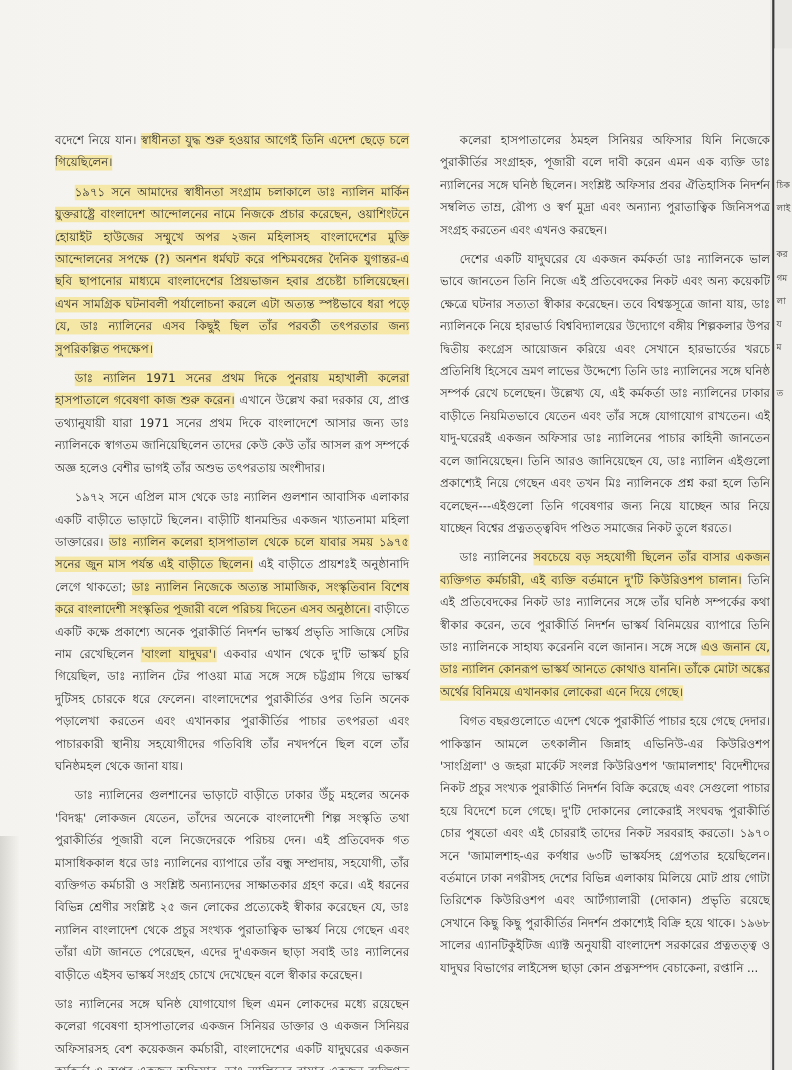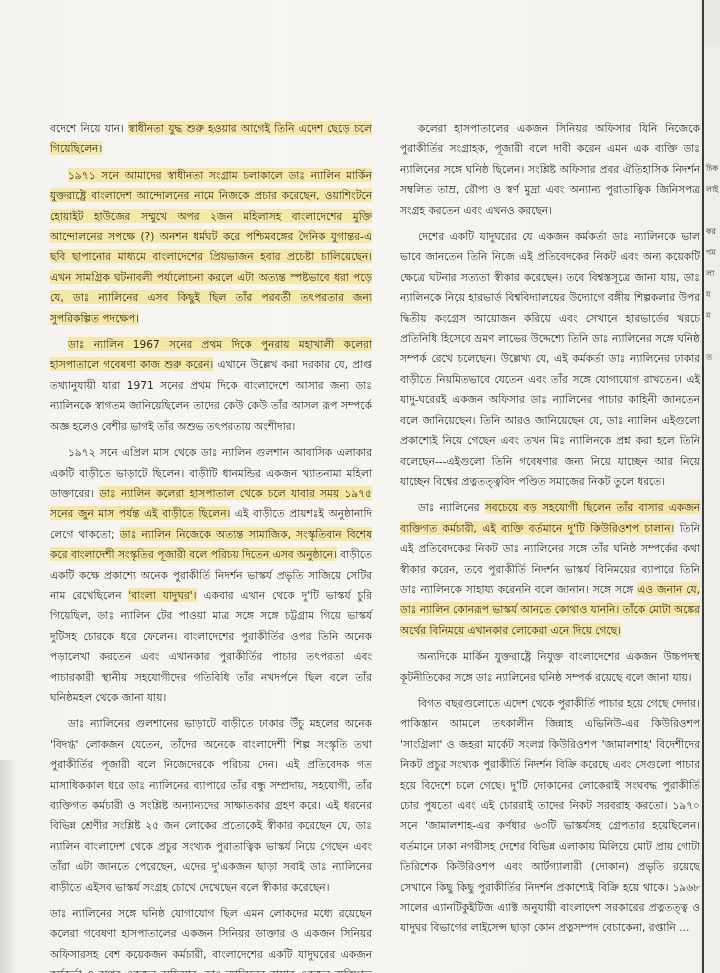--- a/index.html
+++ b/index.html
@@ -45,30 +45,29 @@
   }
 </style>
 </head>
 <body>
 
 <div class="page">
   <div class="page-shadow-left"></div>
   <div class="col col-left" id="col-left">
       <p class="para noindent"><span>বদেশে নিয়ে যান। </span><span class="hl">স্বাধীনতা যুদ্ধ শুরু হওয়ার আগেই তিনি এদেশ ছেড়ে চলে গিয়েছিলেন।</span></p>
       <p class="para"><span class="hl">১৯৭১ সনে আমাদের স্বাধীনতা সংগ্রাম চলাকালে ডাঃ ন্যালিন মার্কিন যুক্তরাষ্ট্রে বাংলাদেশ আন্দোলনের নামে নিজকে প্রচার করেছেন, ওয়াশিংটনে হোয়াইট হাউজের সম্মুখে অপর ২জন মহিলাসহ বাংলাদেশের মুক্তি আন্দোলনের সপক্ষে (?) </span><span class="hl">অনশন ধর্মঘট করে পশ্চিমবঙ্গের দৈনিক যুগান্তর-এ ছবি ছাপানোর মাধ্যমে বাংলাদেশের প্রিয়ভাজন হবার প্রচেষ্টা চালিয়েছেন। এখন সামগ্রিক ঘটনাবলী পর্যালোচনা করলে এটা অত্যন্ত স্পষ্টভাবে ধরা পড়ে যে, ডাঃ ন্যালিনের এসব কিছুই ছিল তাঁর পরবর্তী তৎপরতার জন্য সুপরিকল্পিত পদক্ষেপ।</span></p>
-      <p class="para"><span class="hl">ডাঃ ন্যালিন 1967 সনের প্রথম দিকে পুনরায় মহাখালী কলেরা হাসপাতালে গবেষণা কাজ শুরু করেন।</span><span> এখানে উল্লেখ করা দরকার যে, প্রাপ্ত তথ্যানুযায়ী যারা 1971 সনের প্রথম দিকে বাংলাদেশে আসার জন্য ডাঃ ন্যালিনকে স্বাগতম জানিয়েছিলেন তাদের কেউ কেউ তাঁর আসল রূপ সম্পর্কে অজ্ঞ হলেও বেশীর ভাগই তাঁর অশুভ তৎপরতায় অংশীদার।</span></p>
+      <p class="para"><span class="hl">ডাঃ ন্যালিন 1971 সনের প্রথম দিকে পুনরায় মহাখালী কলেরা হাসপাতালে গবেষণা কাজ শুরু করেন।</span><span> এখানে উল্লেখ করা দরকার যে, প্রাপ্ত তথ্যানুযায়ী যারা 1971 সনের প্রথম দিকে বাংলাদেশে আসার জন্য ডাঃ ন্যালিনকে স্বাগতম জানিয়েছিলেন তাদের কেউ কেউ তাঁর আসল রূপ সম্পর্কে অজ্ঞ হলেও বেশীর ভাগই তাঁর অশুভ তৎপরতায় অংশীদার।</span></p>
       <p class="para"><span>১৯৭২ সনে এপ্রিল মাস থেকে ডাঃ ন্যালিন গুলশান আবাসিক এলাকার একটি বাড়ীতে ভাড়াটে ছিলেন। বাড়ীটি ধানমন্ডির একজন খ্যাতনামা মহিলা ডাক্তারের। </span><span class="hl">ডাঃ ন্যালিন কলেরা হাসপাতাল থেকে চলে যাবার সময় ১৯৭৫ সনের জুন মাস পর্যন্ত এই বাড়ীতে ছিলেন।</span><span> এই বাড়ীতে প্রায়শঃই অনুষ্ঠানাদি লেগে থাকতো; </span><span class="hl">ডাঃ ন্যালিন নিজেকে অত্যন্ত সামাজিক, সংস্কৃতিবান বিশেষ করে বাংলাদেশী সংস্কৃতির পূজারী বলে পরিচয় দিতেন এসব অনুষ্ঠানে।</span><span> বাড়ীতে একটি কক্ষে প্রকাশ্যে অনেক পুরাকীর্তি নিদর্শন ভাস্কর্য প্রভৃতি সাজিয়ে সেটির নাম রেখেছিলেন </span><span class="hl">'বাংলা যাদুঘর'।</span><span> একবার এখান থেকে দু'টি ভাস্কর্য চুরি গিয়েছিল, ডাঃ ন্যালিন টের পাওয়া মাত্র সঙ্গে সঙ্গে চট্টগ্রাম গিয়ে ভাস্কর্য দুটিসহ চোরকে ধরে ফেলেন। বাংলাদেশের পুরাকীর্তির ওপর তিনি অনেক পড়ালেখা করতেন এবং এখানকার পুরাকীর্তির পাচার তৎপরতা এবং পাচারকারী স্থানীয় সহযোগীদের গতিবিধি তাঁর নখদর্পনে ছিল বলে তাঁর ঘনিষ্ঠমহল থেকে জানা যায়।</span></p>
       <p class="para"><span>ডাঃ ন্যালিনের গুলশানের ভাড়াটে বাড়ীতে ঢাকার উঁচু মহলের অনেক 'বিদগ্ধ' লোকজন যেতেন, তাঁদের অনেকে বাংলাদেশী শিল্প সংস্কৃতি তথা পুরাকীর্তির পূজারী বলে নিজেদেরকে পরিচয় দেন। এই প্রতিবেদক গত মাসাধিককাল ধরে ডাঃ ন্যালিনের ব্যাপারে তাঁর বন্ধু সম্প্রদায়, সহযোগী, তাঁর ব্যক্তিগত কর্মচারী ও সংশ্লিষ্ট অন্যান্যদের সাক্ষাতকার গ্রহণ করে। এই ধরনের বিভিন্ন শ্রেণীর সংশ্লিষ্ট ২৫ জন লোকের প্রত্যেকেই স্বীকার করেছেন যে, ডাঃ ন্যালিন বাংলাদেশ থেকে প্রচুর সংখ্যক পুরাতাত্বিক ভাস্কর্য নিয়ে গেছেন এবং তাঁরা এটা জানতে পেরেছেন, এদের দু'একজন ছাড়া সবাই ডাঃ ন্যালিনের বাড়ীতে এইসব ভাস্কর্য সংগ্রহ চোখে দেখেছেন বলে স্বীকার করেছেন।</span></p>
       <p class="para noindent"><span>ডাঃ ন্যালিনের সঙ্গে ঘনিষ্ঠ যোগাযোগ ছিল এমন লোকদের মধ্যে রয়েছেন কলেরা গবেষণা হাসপাতালের একজন সিনিয়র ডাক্তার ও একজন সিনিয়র অফিসারসহ বেশ কয়েকজন কর্মচারী, বাংলাদেশের একটি যাদুঘরের একজন কর্মকর্তা ও অপর একজন অফিসার, ডাঃ ন্যালিনের বাসার একজন ব্যক্তিগত কর্মচারী, বাবুর্চী, নৈশপ্রহরী,</span></p>
     </div>
   <div class="col col-right" id="col-right">
-      <p class="para"><span>কলেরা হাসপাতালের একজন সিনিয়র অফিসার যিনি নিজেকে পুরাকীর্তির সংগ্রাহক, পূজারী বলে দাবী করেন এমন এক ব্যক্তি ডাঃ ন্যালিনের সঙ্গে ঘনিষ্ঠ ছিলেন। সংশ্লিষ্ট অফিসার প্রবর ঐতিহাসিক নিদর্শন সম্বলিত তাম্র, রৌপ্য ও স্বর্ণ মুদ্রা এবং অন্যান্য পুরাতাত্বিক জিনিসপত্র সংগ্রহ করতেন এবং এখনও করছেন।</span></p>
+      <p class="para"><span>কলেরা হাসপাতালের ঠমহল সিনিয়র অফিসার যিনি নিজেকে পুরাকীর্তির সংগ্রাহক, পূজারী বলে দাবী করেন এমন এক ব্যক্তি ডাঃ ন্যালিনের সঙ্গে ঘনিষ্ঠ ছিলেন। সংশ্লিষ্ট অফিসার প্রবর ঐতিহাসিক নিদর্শন সম্বলিত তাম্র, রৌপ্য ও স্বর্ণ মুদ্রা এবং অন্যান্য পুরাতাত্বিক জিনিসপত্র সংগ্রহ করতেন এবং এখনও করছেন।</span></p>
       <p class="para"><span>দেশের একটি যাদুঘরের যে একজন কর্মকর্তা ডাঃ ন্যালিনকে ভাল ভাবে জানতেন তিনি নিজে এই প্রতিবেদকের নিকট এবং অন্য কয়েকটি ক্ষেত্রে ঘটনার সত্যতা স্বীকার করেছেন। তবে বিশ্বস্তসূত্রে জানা যায়, ডাঃ ন্যালিনকে নিয়ে হারভার্ড বিশ্ববিদ্যালয়ের উদ্যোগে বঙ্গীয় শিল্পকলার উপর দ্বিতীয় কংগ্রেস আয়োজন করিয়ে এবং সেখানে হারভার্ডের খরচে প্রতিনিধি হিসেবে ভ্রমণ লাভের উদ্দেশ্যে তিনি ডাঃ ন্যালিনের সঙ্গে ঘনিষ্ঠ সম্পর্ক রেখে চলেছেন। উল্লেখ্য যে, এই কর্মকর্তা ডাঃ ন্যালিনের ঢাকার বাড়ীতে নিয়মিতভাবে যেতেন এবং তাঁর সঙ্গে যোগাযোগ রাখতেন। এই যাদু-ঘরেরই একজন অফিসার ডাঃ ন্যালিনের পাচার কাহিনী জানতেন বলে জানিয়েছেন। তিনি আরও জানিয়েছেন যে, ডাঃ ন্যালিন এইগুলো প্রকাশ্যেই নিয়ে গেছেন এবং তখন মিঃ ন্যালিনকে প্রশ্ন করা হলে তিনি বলেছেন---এইগুলো তিনি গবেষণার জন্য নিয়ে যাচ্ছেন আর নিয়ে যাচ্ছেন বিশ্বের প্রত্নতত্ত্ববিদ পণ্ডিত সমাজের নিকট তুলে ধরতে।</span></p>
       <p class="para"><span>ডাঃ ন্যালিনের </span><span class="hl">সবচেয়ে বড় সহযোগী ছিলেন তাঁর বাসার একজন ব্যক্তিগত কর্মচারী, এই ব্যক্তি বর্তমানে দু'টি কিউরিওশপ চালান।</span><span> তিনি এই প্রতিবেদকের নিকট ডাঃ ন্যালিনের সঙ্গে তাঁর ঘনিষ্ঠ সম্পর্কের কথা স্বীকার করেন, তবে পুরাকীর্তি নিদর্শন ভাস্কর্য বিনিময়ের ব্যাপারে তিনি ডাঃ ন্যালিনকে সাহায্য করেননি বলে জানান। সঙ্গে সঙ্গে </span><span class="hl">এও জনান যে, ডাঃ ন্যালিন কোনরূপ ভাস্কর্য আনতে কোথাও যাননি। তাঁকে মোটা অঙ্কের অর্থের বিনিময়ে এখানকার লোকেরা এনে দিয়ে গেছে।</span></p>
-      <p class="para"><span>অন্যদিকে মার্কিন যুক্তরাষ্ট্রে নিযুক্ত বাংলাদেশের একজন উচ্চপদস্থ কূটনীতিকের সঙ্গে ডাঃ ন্যালিনের ঘনিষ্ঠ সম্পর্ক রয়েছে বলে জানা যায়।</span></p>
       <p class="para"><span>বিগত বছরগুলোতে এদেশ থেকে পুরাকীর্তি পাচার হয়ে গেছে দেদার। পাকিস্তান আমলে তৎকালীন জিন্নাহ এভিনিউ-এর কিউরিওশপ 'সাংগ্রিলা' ও জহরা মার্কেট সংলগ্ন কিউরিওশপ 'জামালশাহ' বিদেশীদের নিকট প্রচুর সংখ্যক পুরাকীর্তি নিদর্শন বিক্রি করেছে এবং সেগুলো পাচার হয়ে বিদেশে চলে গেছে। দু'টি দোকানের লোকেরাই সংঘবদ্ধ পুরাকীর্তি চোর পুষতো এবং এই চোররাই তাদের নিকট সরবরাহ করতো। ১৯৭০ সনে 'জামালশাহ-এর কর্ণধার ৬৩টি ভাস্কর্যসহ গ্রেপতার হয়েছিলেন। বর্তমানে ঢাকা নগরীসহ দেশের বিভিন্ন এলাকায় মিলিয়ে মোট প্রায় গোটা তিরিশেক কিউরিওশপ এবং আর্টগ্যালারী (দোকান) প্রভৃতি রয়েছে সেখানে কিছু কিছু পুরাকীর্তির নিদর্শন প্রকাশ্যেই বিক্রি হয়ে থাকে। ১৯৬৮ সালের এ্যানটিকুইটিজ এ্যাক্ট অনুযায়ী বাংলাদেশ সরকারের প্রত্নতত্ত্ব ও যাদুঘর বিভাগের লাইসেন্স ছাড়া কোন প্রত্নসম্পদ বেচাকেনা, রপ্তানি ...</span></p>
     </div>
 </div>
 <div class="edge-line"></div>
 <div class="next-page" id="next-page" style="padding-top: 114px; margin-top: 44px;">
     <span>চিক</span>
     <span>লাই</span>
     <span>&nbsp;</span>
     <span>কর</span>
     <span>গম</span>

